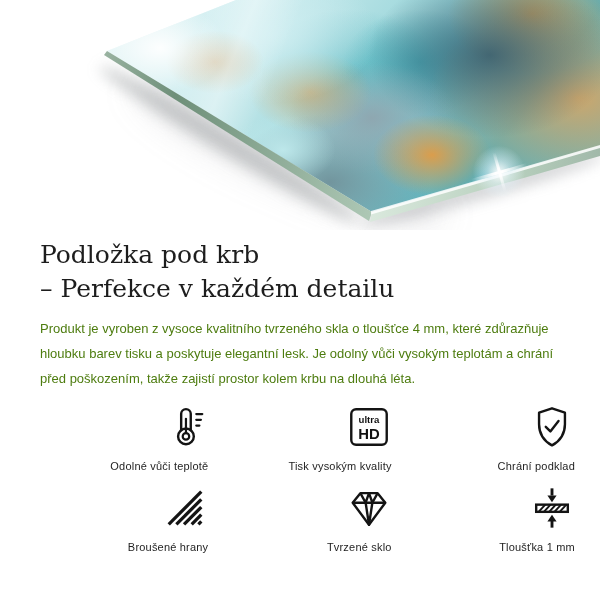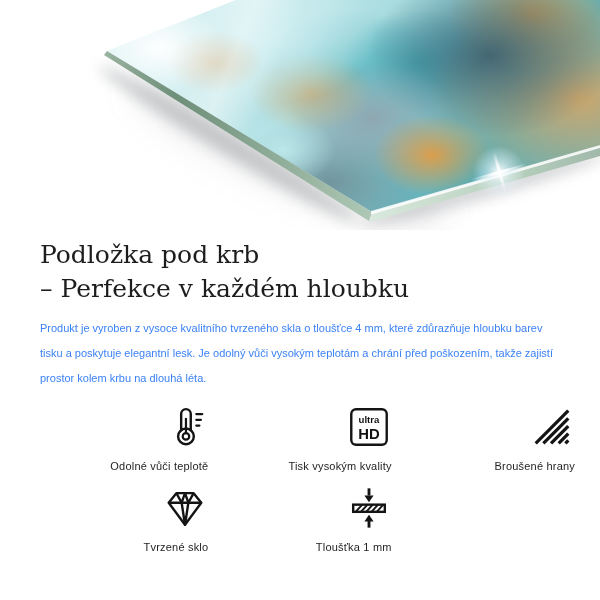--- a/index.html
+++ b/index.html
@@ -53,21 +53,21 @@
   .sparkle .ray-h{position:absolute;left:0;top:27.5px;width:58px;height:3px;
     background:linear-gradient(90deg, rgba(255,255,255,0), #fff 44%, #fff 56%, rgba(255,255,255,0));}
   .sparkle .ray-v{position:absolute;left:27.5px;top:9px;width:3px;height:40px;
     background:linear-gradient(180deg, rgba(255,255,255,0), #fff 44%, #fff 56%, rgba(255,255,255,0));}
 
   
   .content{padding:8px 40px 0;}
   .title{font-family:"DejaVu Serif", serif;font-weight:400;font-size:25px;line-height:34px;
     color:#1d1d1d;margin:0;}
   .title span{display:block;}
-  .description{font-size:11px;line-height:25px;color:#3b82f6;margin:10px 0 0;max-width:532px;}
+  .description{font-size:13px;line-height:25px;color:#4d7c0f;margin:10px 0 0;max-width:532px;}
 
   
   .features{margin:13px -15px 0;display:grid;grid-template-columns:repeat(3,1fr);row-gap:13px;}
   .feature{display:flex;flex-direction:column;align-items:flex-end;}
   .feature svg{width:46px;height:46px;display:block;}
   .feature .label{margin-top:10px;font-size:11px;color:#1f1f1f;letter-spacing:.2px;white-space:nowrap;margin-left:12px;}
   .ico{stroke:#141414;fill:none;stroke-width:2.5;}
   .ultra-top{font-family:"Liberation Sans", sans-serif;font-weight:bold;font-size:10px;fill:#111;}
   .ultra-hd{font-family:"Liberation Sans", sans-serif;font-weight:bold;font-size:15.5px;fill:#111;}
 </style>
@@ -87,21 +87,21 @@
     <div class="sparkle">
       <div class="glow"></div>
       <div class="ray-h"></div>
       <div class="ray-v"></div>
     </div>
   </div>
 
   <div class="content">
     <h1 class="title">
       <span>Podložka pod krb</span>
-      <span>– Perfekce v každém hloubku</span>
+      <span>– Perfekce v každém detailu</span>
     </h1>
 
     <p class="description">Produkt je vyroben z vysoce kvalitního tvrzeného skla o tloušťce 4 mm, které zdůrazňuje hloubku barev tisku a poskytuje elegantní lesk. Je odolný vůči vysokým teplotám a chrání před poškozením, takže zajistí prostor kolem krbu na dlouhá léta.</p>
 
     <div class="features">
 
       <div class="feature">
         <svg viewBox="0 0 48 48" aria-hidden="true">
           <g class="ico" stroke-linecap="round">
             <path d="M20 27.5 V10.3 A5 5 0 0 1 30 10.3 V27.5"></path>
@@ -118,20 +118,29 @@
 
       <div class="feature">
         <svg viewBox="0 0 48 48" aria-hidden="true">
           <rect class="ico" x="5.5" y="5.5" width="37" height="37" rx="5" stroke-width="3"></rect>
           <text class="ultra-top" x="24" y="20" text-anchor="middle">ultra</text>
           <text class="ultra-hd" x="24" y="36" text-anchor="middle">HD</text>
         </svg>
         <span class="label">Tisk vysokým kvality</span>
       </div>
 
+      <div class="feature">
+        <svg viewBox="0 0 48 48" aria-hidden="true">
+          <g class="ico" stroke-width="2.6" stroke-linejoin="round" stroke-linecap="round">
+            <path d="M24 4.5 L37.5 9 V21 C37.5 31.5 31.8 38.8 24 43.2 C16.2 38.8 10.5 31.5 10.5 21 V9 Z"></path>
+            <path d="M17.5 23.8 L22.3 28.6 L30.8 17.8"></path>
+          </g>
+        </svg>
+        <span class="label">Chrání podklad</span>
+      </div>
 
       <div class="feature">
         <svg viewBox="0 0 48 48" aria-hidden="true">
           <g stroke="#141414" stroke-width="3.4" fill="none">
             <path d="M7 41 L41 7"></path>
             <path d="M15 41 L41 15"></path>
             <path d="M23 41 L41 23"></path>
             <path d="M31 41 L41 31"></path>
             <path d="M38 41 L41 38"></path>
           </g>

